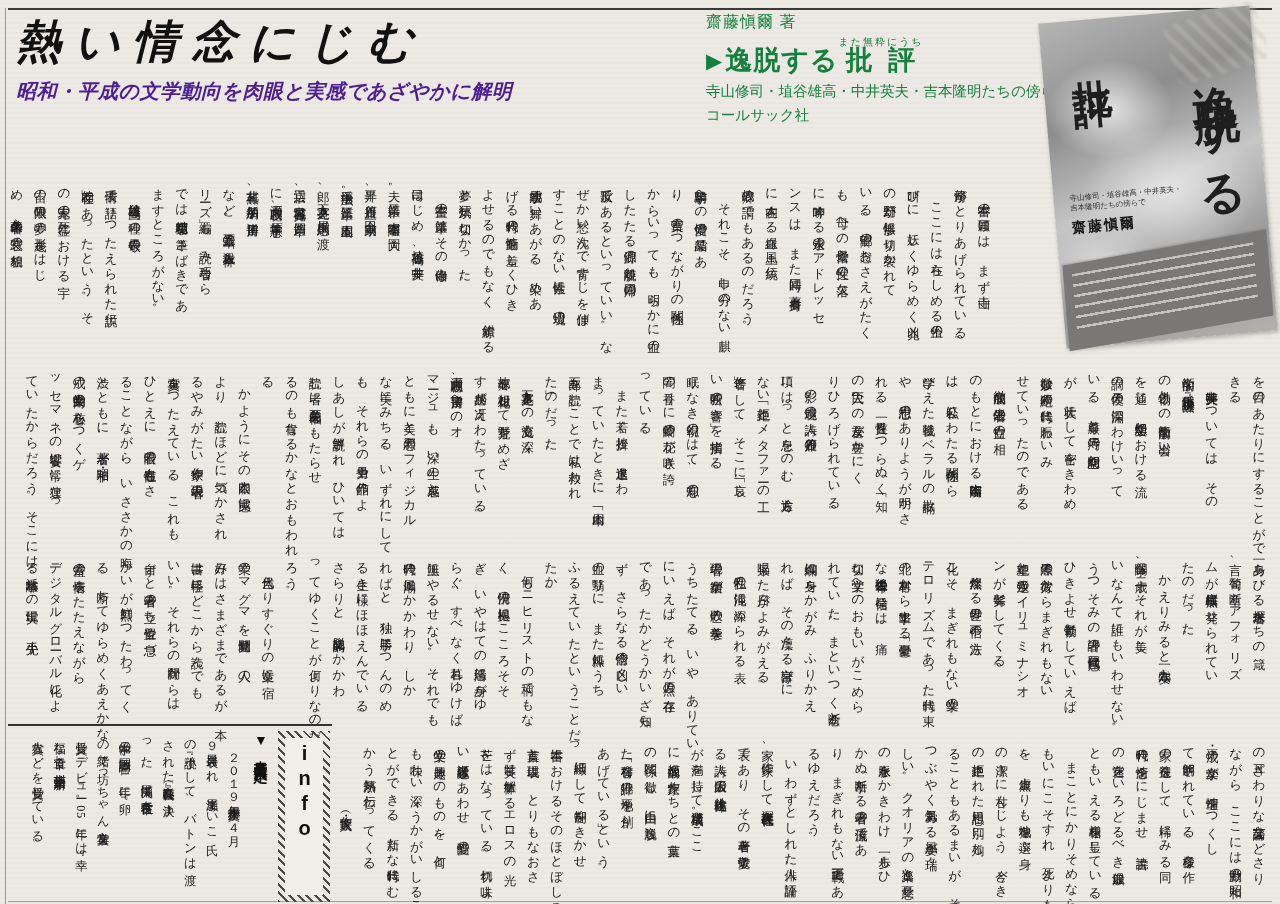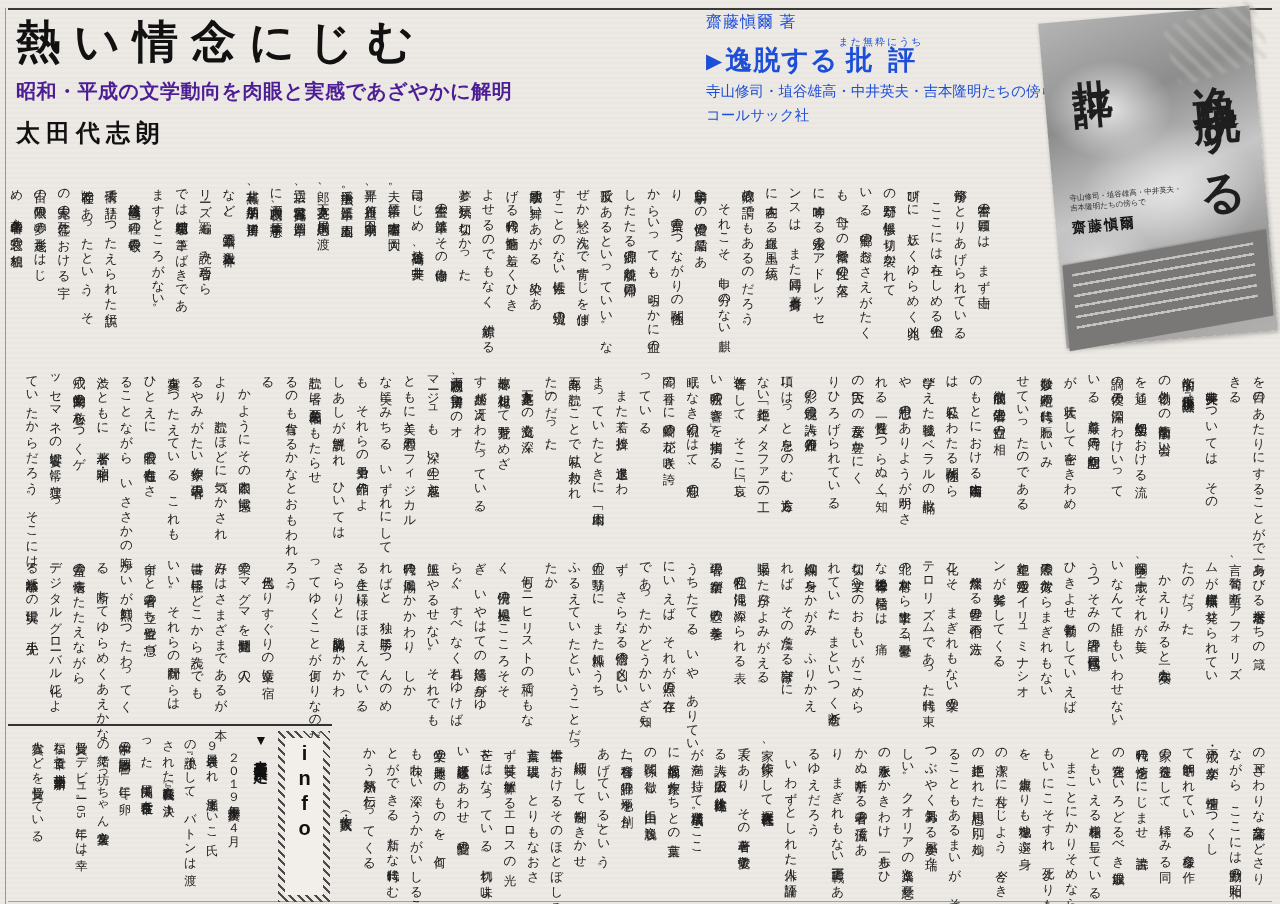--- a/index.html
+++ b/index.html
@@ -8,29 +8,29 @@
     background:#edeae5;
     background-image:repeating-linear-gradient(0deg, rgba(0,0,0,0.015) 0 2px, transparent 2px 5px);
     font-family:"Liberation Serif","DejaVu Serif",serif;
     color:#1c1c1c;
   }
   .rule-top{position:absolute;left:8px;top:8px;width:1264px;height:2px;background:#3a3a3a;}
   .rule-left{position:absolute;left:5px;top:8px;width:1px;height:896px;background:#9a968f;}
   .rule-bottom{position:absolute;left:8px;top:901px;width:1264px;height:1px;background:#a49f97;}
 
   
-  .headline-block{position:absolute;left:16px;top:16px;}
+  .headline-block{position:absolute;left:16px;top:16px;font-style:italic;}
   .headline-line{font-size:45px;font-weight:bold;letter-spacing:13px;line-height:53px;color:#111;}
   .headline-sub{margin-top:9px;font-family:"Liberation Sans","DejaVu Sans",sans-serif;
     font-size:20px;font-weight:bold;letter-spacing:0.5px;color:#4c1d95;}
   .headline-author{margin-top:12px;font-size:24px;font-weight:bold;letter-spacing:6px;color:#111;}
 
   
   .book-info{position:absolute;left:706px;top:12px;width:370px;
-    font-family:"Liberation Sans","DejaVu Sans",sans-serif;color:#1d4ed8;}
+    font-family:"Liberation Sans","DejaVu Sans",sans-serif;color:#15803d;}
   .bi-author{font-size:16px;letter-spacing:1px;}
   .bi-title-row{margin-top:4px;font-size:27px;font-weight:bold;letter-spacing:1px;display:flex;align-items:flex-end;}
   .bi-marker{font-size:21px;margin-right:2px;line-height:34px;}
   .bi-title-row ruby rt{font-size:10px;font-weight:normal;letter-spacing:2px;}
   .bi-subtitle{margin-top:4px;font-size:14.5px;letter-spacing:0px;}
   .bi-pub{margin-top:6px;font-size:14.5px;}
   .bi-publisher{margin-top:5px;font-size:14.5px;}
 
   
   .cover{position:absolute;left:1052px;top:14px;width:212px;height:326px;
@@ -85,21 +85,20 @@
 </head>
 <body>
 
 <div class="rule-top"></div>
 <div class="rule-left"></div>
 <div class="rule-bottom"></div>
 
 <div class="headline-block">
   <div class="headline-line">熱い情念にじむ</div>
   <div class="headline-sub">昭和・平成の文学動向を肉眼と実感であざやかに解明</div>
-  <div class="headline-author">太田代志朗</div>
 </div>
 
 <div class="book-info">
   <div class="bi-author">齋藤愼爾 著</div>
   <div class="bi-title-row">
     <span class="bi-marker">▶</span>
     <span>逸脱する</span>
       <ruby><span>批評</span><rt>また無粋にうち</rt></ruby>
   </div>
   <div class="bi-subtitle">寺山修司・埴谷雄高・中井英夫・吉本隆明たちの傍らで</div>

